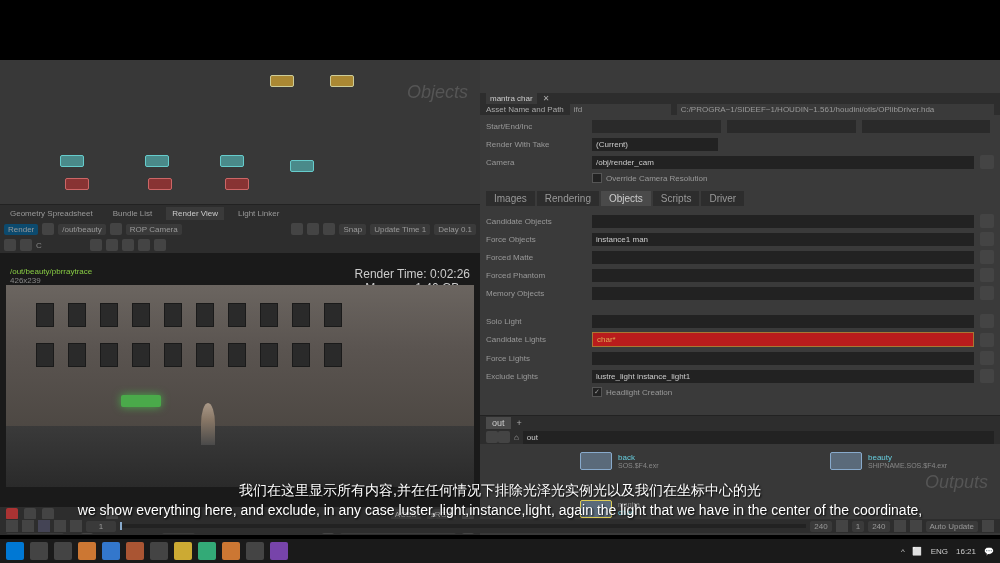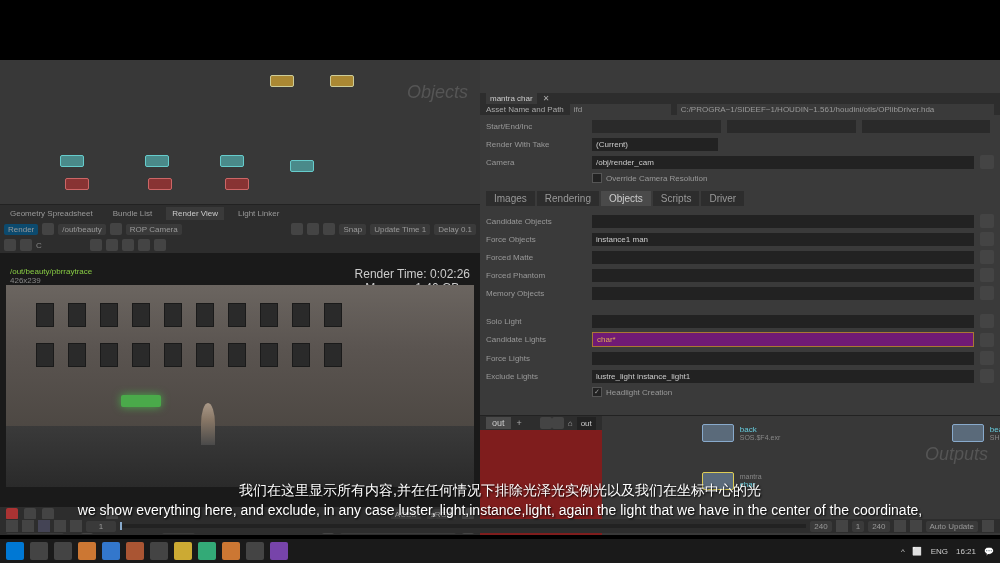--- a/index.html
+++ b/index.html
@@ -41,32 +41,32 @@
 .render-footer { height: 14px; background: #2d2d2d; display: flex; align-items: center; padding: 0 6px; gap: 6px; font-size: 8px; }
 
 
 .asset-header { height: 14px; background: #2d2d2d; display: flex; align-items: center; padding: 0 6px; font-size: 8px; gap: 6px; }
 .path-input { flex: 1; background: #3a3a3a; color: #999; padding: 1px 4px; font-size: 8px; }
 
 .properties { padding: 4px 6px; display: flex; flex-direction: column; gap: 4px; }
 .prop-row { display: flex; align-items: center; min-height: 14px; gap: 6px; }
 .prop-label { width: 100px; text-align: left; font-size: 8px; color: #999; flex-shrink: 0; }
 .prop-input { flex: 1; background: #222; color: #ccc; padding: 2px 4px; font-size: 8px; border: none; }
-.prop-input.highlight { border: 1px solid #aa7733; background: #701a75; color: #ddaa55; }
+.prop-input.highlight { border: 1px solid #aa7733; background: #b91c1c; color: #ddaa55; }
 .arrow-btn { width: 14px; height: 14px; background: #444; border-radius: 2px; flex-shrink: 0; }
 
 .sub-tabs { display: flex; gap: 2px; margin: 4px 0; font-size: 10px; }
 .sub-tab { padding: 2px 8px; background: #2d2d2d; color: #999; cursor: pointer; }
 .sub-tab.active { background: #4a4a4a; color: #ccc; }
 
 .checkbox-row { display: flex; align-items: center; gap: 4px; padding-left: 106px; font-size: 8px; color: #999; }
 .checkbox { width: 10px; height: 10px; background: #222; border: 1px solid #555; display: flex; align-items: center; justify-content: center; font-size: 7px; }
 
 
-.output-panel { height: 155px; background: #7f1d1d; border-top: 1px solid #222; display: flex; flex-direction: row; }
+.output-panel { height: 155px; background: #7f1d1d; border-top: 1px solid #222; display: flex; flex-direction: column; }
 .output-tabs { height: 14px; background: #2d2d2d; display: flex; align-items: center; padding: 0 6px; }
 .output-path { height: 14px; background: #2d2d2d; display: flex; align-items: center; padding: 0 6px; font-size: 8px; }
 .output-toolbar { height: 14px; background: #2d2d2d; display: flex; align-items: center; padding: 0 6px; gap: 8px; font-size: 8px; }
 .output-nodes { flex: 1; background: #383838; position: relative; }
 .out-node { position: absolute; display: flex; align-items: center; gap: 6px; }
 .out-node-box { width: 32px; height: 18px; background: #5a6a7a; border: 1px solid #88aacc; border-radius: 2px; }
 .out-node-label { display: flex; flex-direction: column; }
 .out-node-name { color: #66ccdd; font-size: 8px; }
 .out-node-path { color: #888; font-size: 7px; }
 

